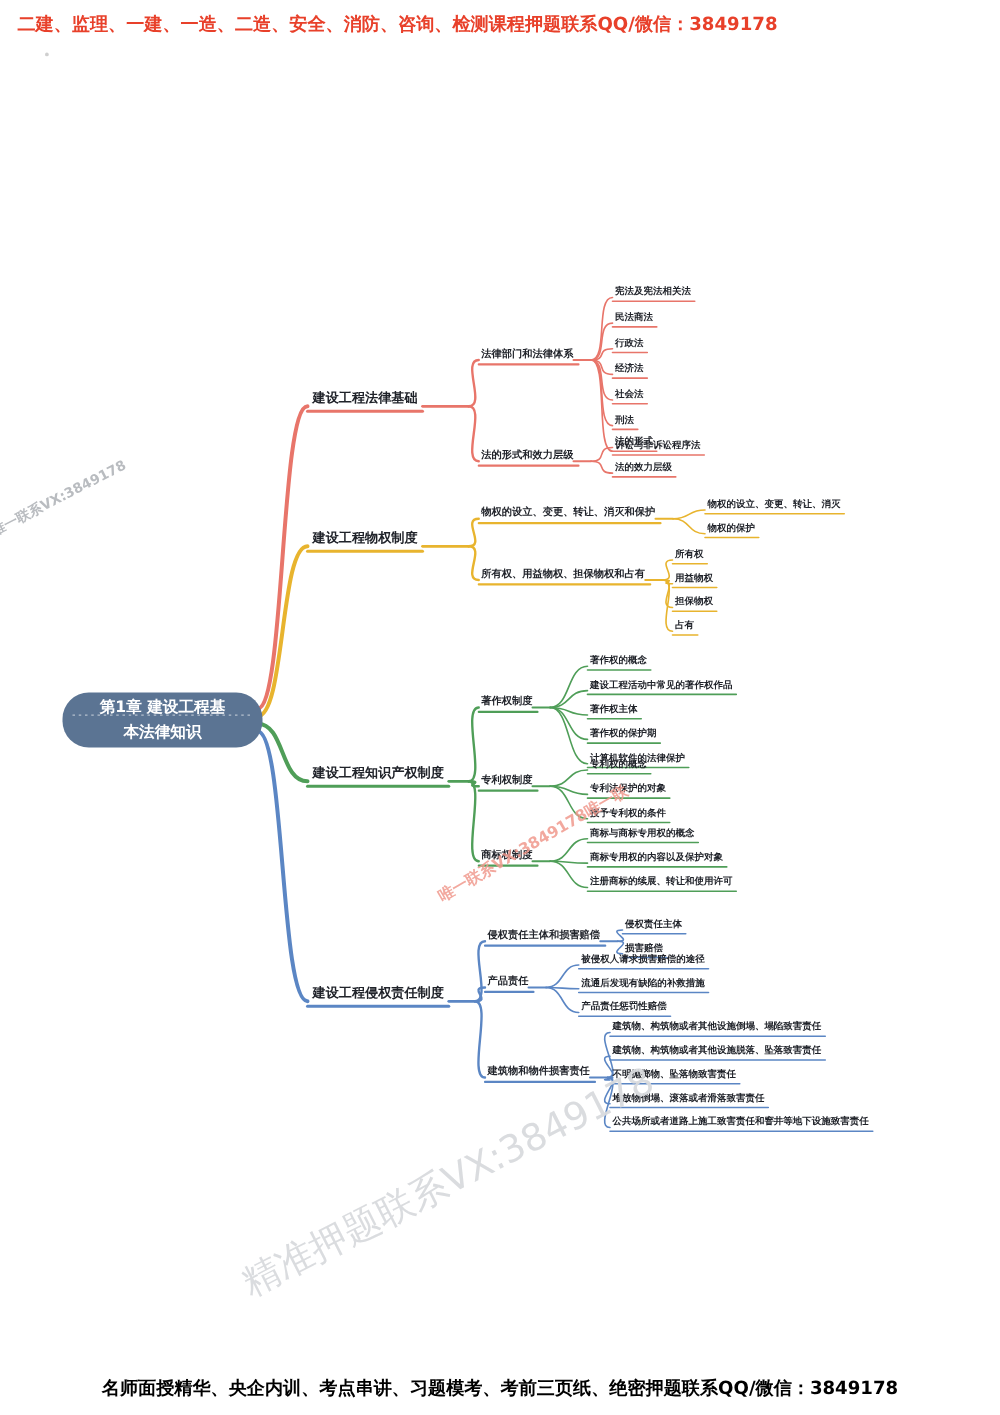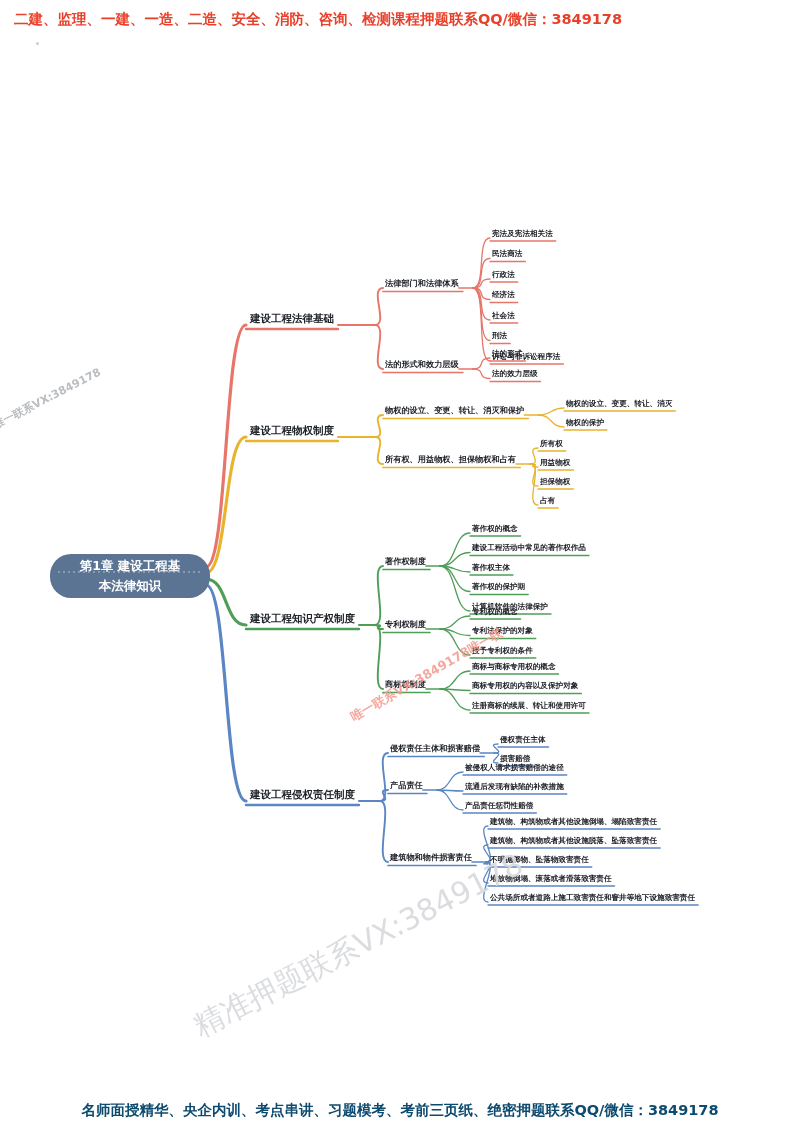--- a/index.html
+++ b/index.html
@@ -31,21 +31,21 @@
     font-weight: bold;
     letter-spacing: 0px;
     white-space: nowrap;
   }
   .footer-banner {
     position: absolute;
     bottom: 12px;
     left: 0;
     width: 800px;
     text-align: center;
-    color: #0c4a6e;
+    color: #000000;
     font-size: 14.5px;
     font-weight: bold;
     white-space: nowrap;
     margin-top: 39px;
   }
   .corner-dot {
     position: absolute;
     left: 36px;
     top: 42px;
     width: 3px;

